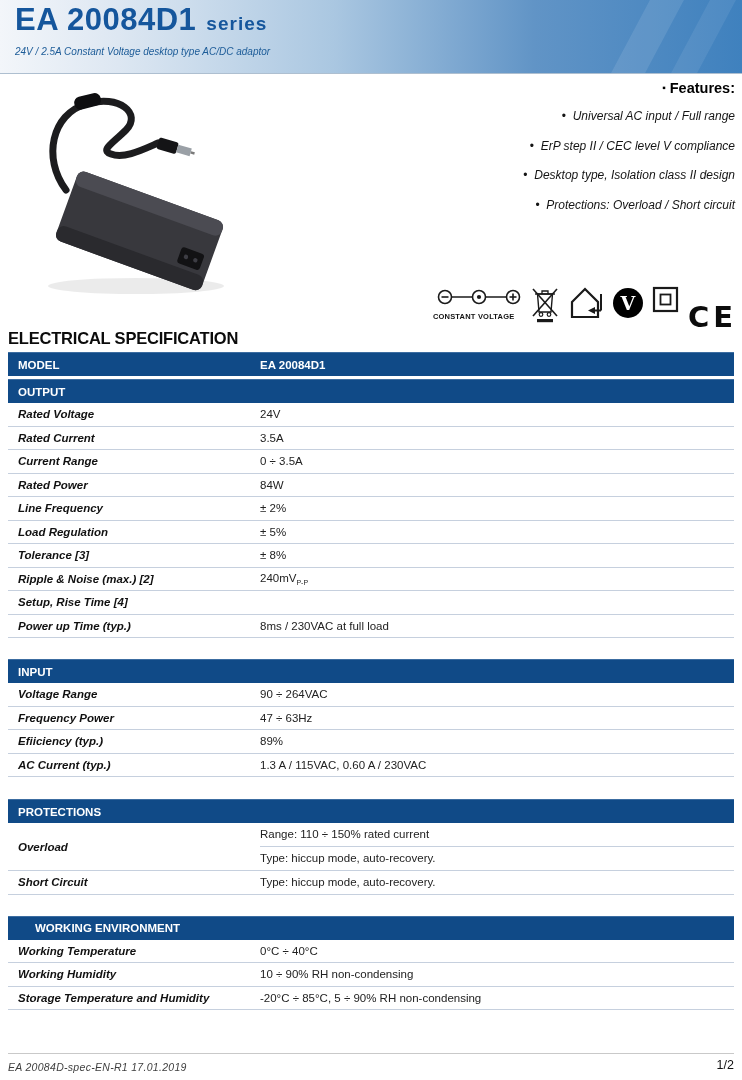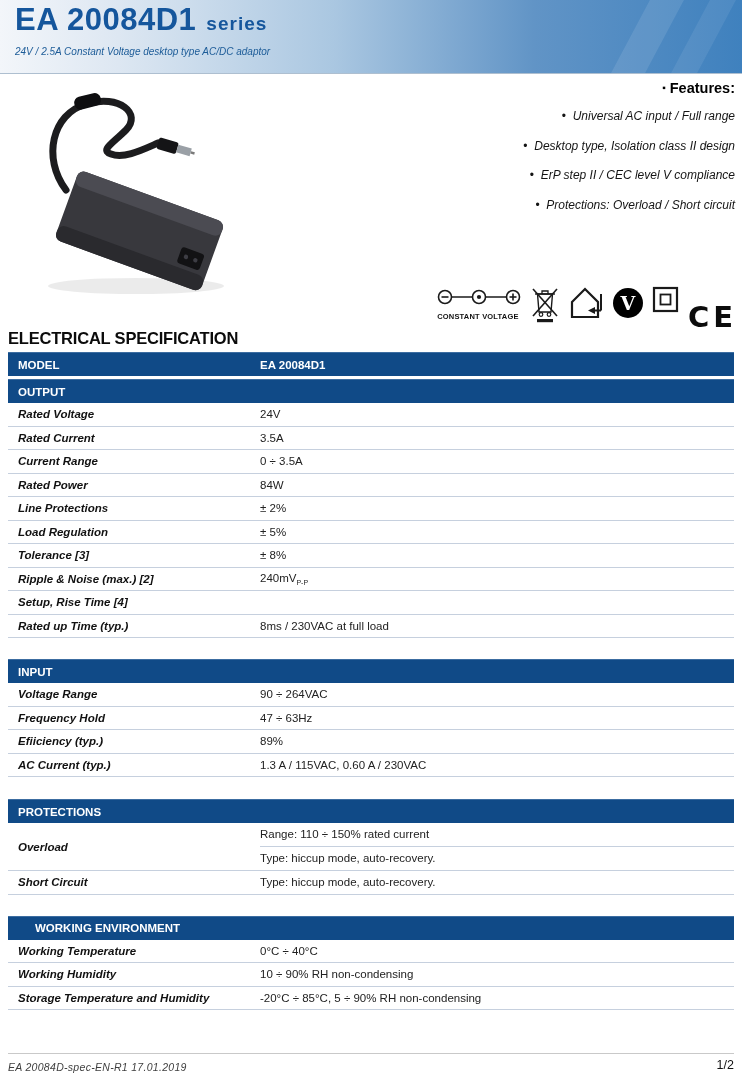--- a/index.html
+++ b/index.html
@@ -24,21 +24,21 @@
   .product{position:absolute;left:14px;top:80px;width:230px;height:218px;}
   
   .features{position:absolute;right:7px;top:80px;width:340px;text-align:right;}
   .features-heading{font-size:14.5px;font-weight:bold;color:#000;margin-bottom:6px;}
   .sq-bullet{font-size:10px;vertical-align:2px;margin-right:4px;}
   .features ul{list-style:none;margin:0;padding:0;}
   .features li{font-size:12px;font-style:italic;color:#141414;line-height:29.5px;}
   .features li::before{content:"\2022\00a0\00a0";font-style:normal;}
   
   .certs{position:absolute;right:5px;top:286px;display:flex;align-items:flex-start;gap:9px;}
-  .cv-block{width:90px;text-align:center;margin-top:2px;}
+  .cv-block{width:90px;text-align:left;margin-top:2px;}
   .cv-label{font-size:7.5px;font-weight:bold;color:#111;letter-spacing:0.2px;margin-top:2px;white-space:nowrap;}
   .v-circle{width:30px;height:30px;border-radius:50%;background:#000;color:#fff;display:flex;align-items:center;justify-content:center;
     font-family:"DejaVu Serif", serif;font-weight:bold;font-size:19px;margin-top:2px;}
   .ce-text{font-family:"DejaVu Sans", sans-serif;font-weight:bold;font-size:29px;color:#0c0c0c;letter-spacing:4px;line-height:30px;margin-top:16px;}
   
   .spec-heading{position:absolute;left:8px;top:329px;font-size:16.5px;font-weight:bold;color:#0b0b0b;
     border-bottom:2px solid #0b0b0b;padding-bottom:17px;letter-spacing:-0.2px;}
   
   .spec-table{position:absolute;left:8px;top:352px;width:726px;}
   .bar{height:24px;background:#104a87;color:#fff;display:flex;align-items:center;
@@ -96,22 +96,22 @@
     </g>
   </svg>
 </div>
 
 <div class="features">
   <div class="features-heading">
     <span class="sq-bullet">▪</span><span>Features:</span>
   </div>
   <ul>
     <li>Universal AC input / Full range</li>
+    <li>ErP step II / CEC level V compliance</li>
     <li>Desktop type, Isolation class II design</li>
-    <li>ErP step II / CEC level V compliance</li>
     <li>Protections: Overload / Short circuit</li>
   </ul>
 </div>
 
 <div class="certs">
   <div class="cv-block">
     <svg width="90" height="18" viewBox="0 0 90 18">
       <line x1="12" y1="9" x2="80" y2="9" stroke="#1a1a1a" stroke-width="1.6"></line>
       <circle cx="12" cy="9" r="6.5" fill="#fff" stroke="#1a1a1a" stroke-width="1.6"></circle>
       <line x1="8.5" y1="9" x2="15.5" y2="9" stroke="#1a1a1a" stroke-width="1.6"></line>
@@ -169,50 +169,50 @@
     </div>
   <div class="srow">
       <span class="lbl">Current Range</span>
       <span class="val">0 ÷ 3.5A</span>
     </div>
   <div class="srow">
       <span class="lbl">Rated Power</span>
       <span class="val">84W</span>
     </div>
   <div class="srow">
-      <span class="lbl">Line Protections</span>
+      <span class="lbl">Line Frequency</span>
       <span class="val">± 2%</span>
     </div>
   <div class="srow">
       <span class="lbl">Load Regulation</span>
       <span class="val">± 5%</span>
     </div>
   <div class="srow">
       <span class="lbl">Tolerance [3]</span>
       <span class="val">± 8%</span>
     </div>
   <div class="srow">
       <span class="lbl">Ripple &amp; Noise (max.) [2]</span>
       <span class="val"><span>240mV</span><sub>P-P</sub></span>
     </div>
   <div class="srow">
       <span class="lbl">Setup, Rise Time [4]</span>
     </div>
   <div class="srow">
-      <span class="lbl">Rated up Time (typ.)</span>
+      <span class="lbl">Power up Time (typ.)</span>
       <span class="val">8ms / 230VAC at full load</span>
     </div>
 
   <div class="bar gap21" style="padding-left:10px;">INPUT</div>
   <div class="srow">
       <span class="lbl">Voltage Range</span>
       <span class="val">90 ÷ 264VAC</span>
     </div>
   <div class="srow">
-      <span class="lbl">Frequency Hold</span>
+      <span class="lbl">Frequency Power</span>
       <span class="val">47 ÷ 63Hz</span>
     </div>
   <div class="srow">
       <span class="lbl">Efiiciency (typ.)</span>
       <span class="val">89%</span>
     </div>
   <div class="srow">
       <span class="lbl">AC Current (typ.)</span>
       <span class="val">1.3 A / 115VAC, 0.60 A / 230VAC</span>
     </div>

